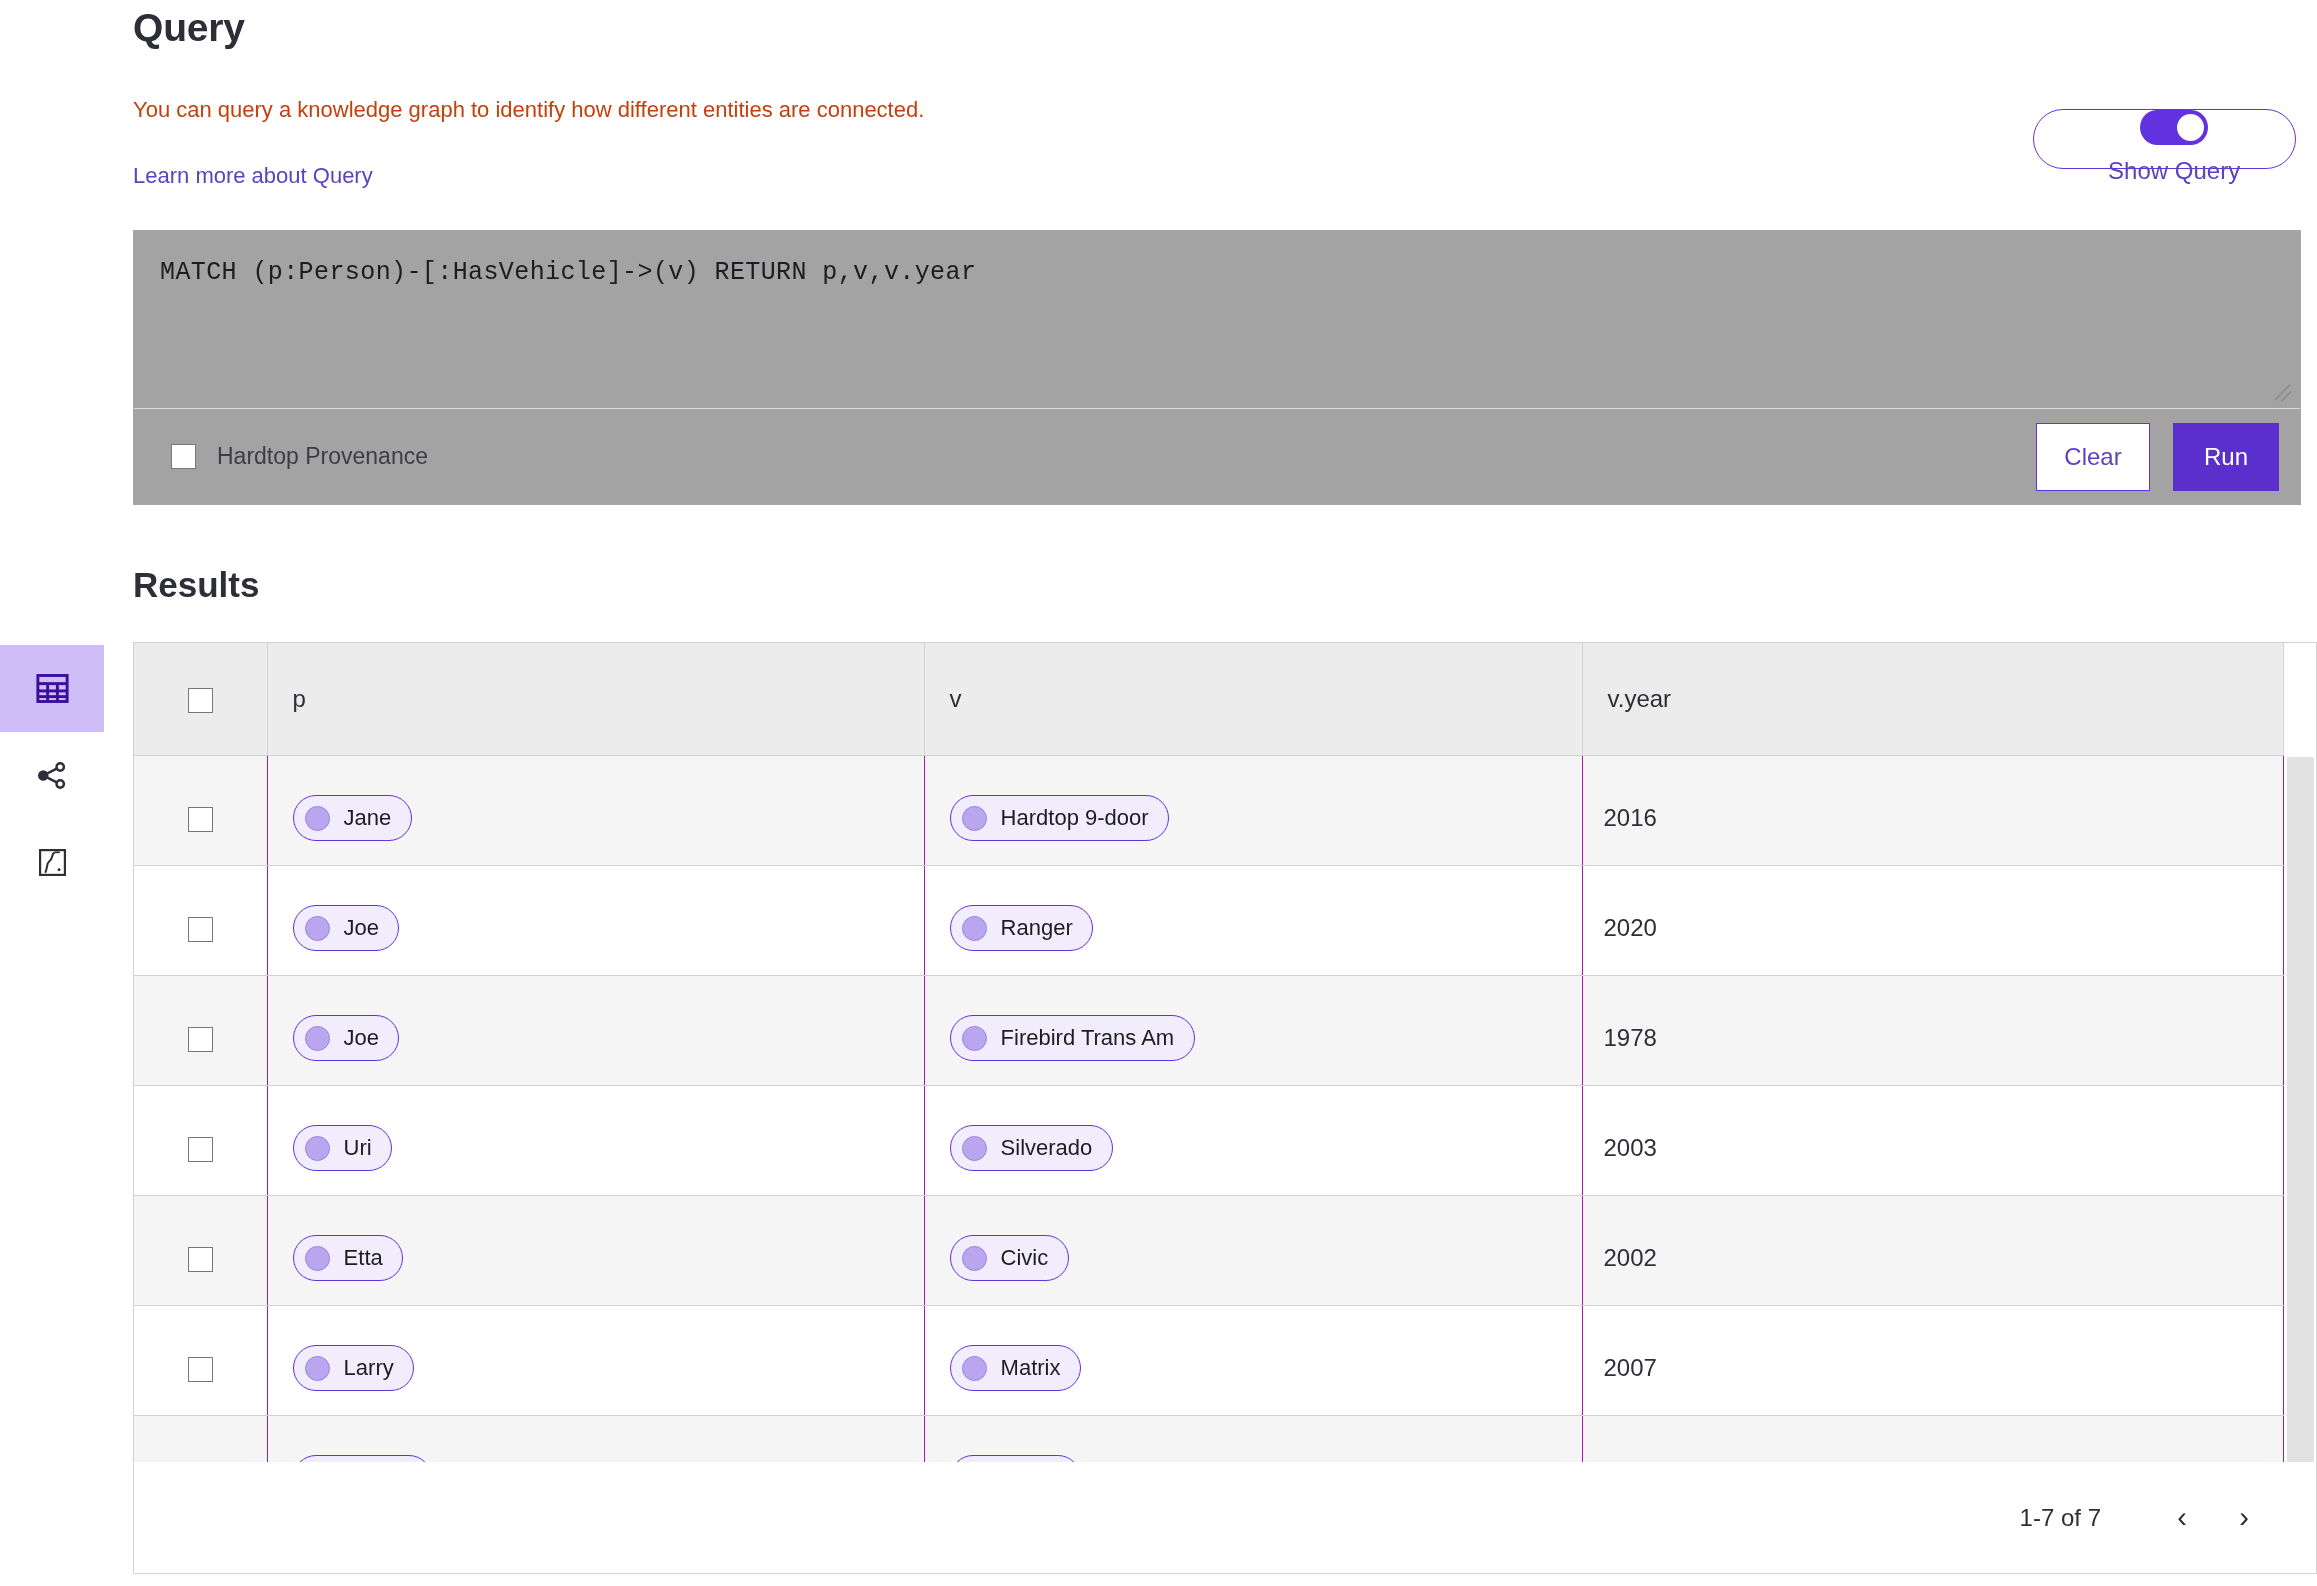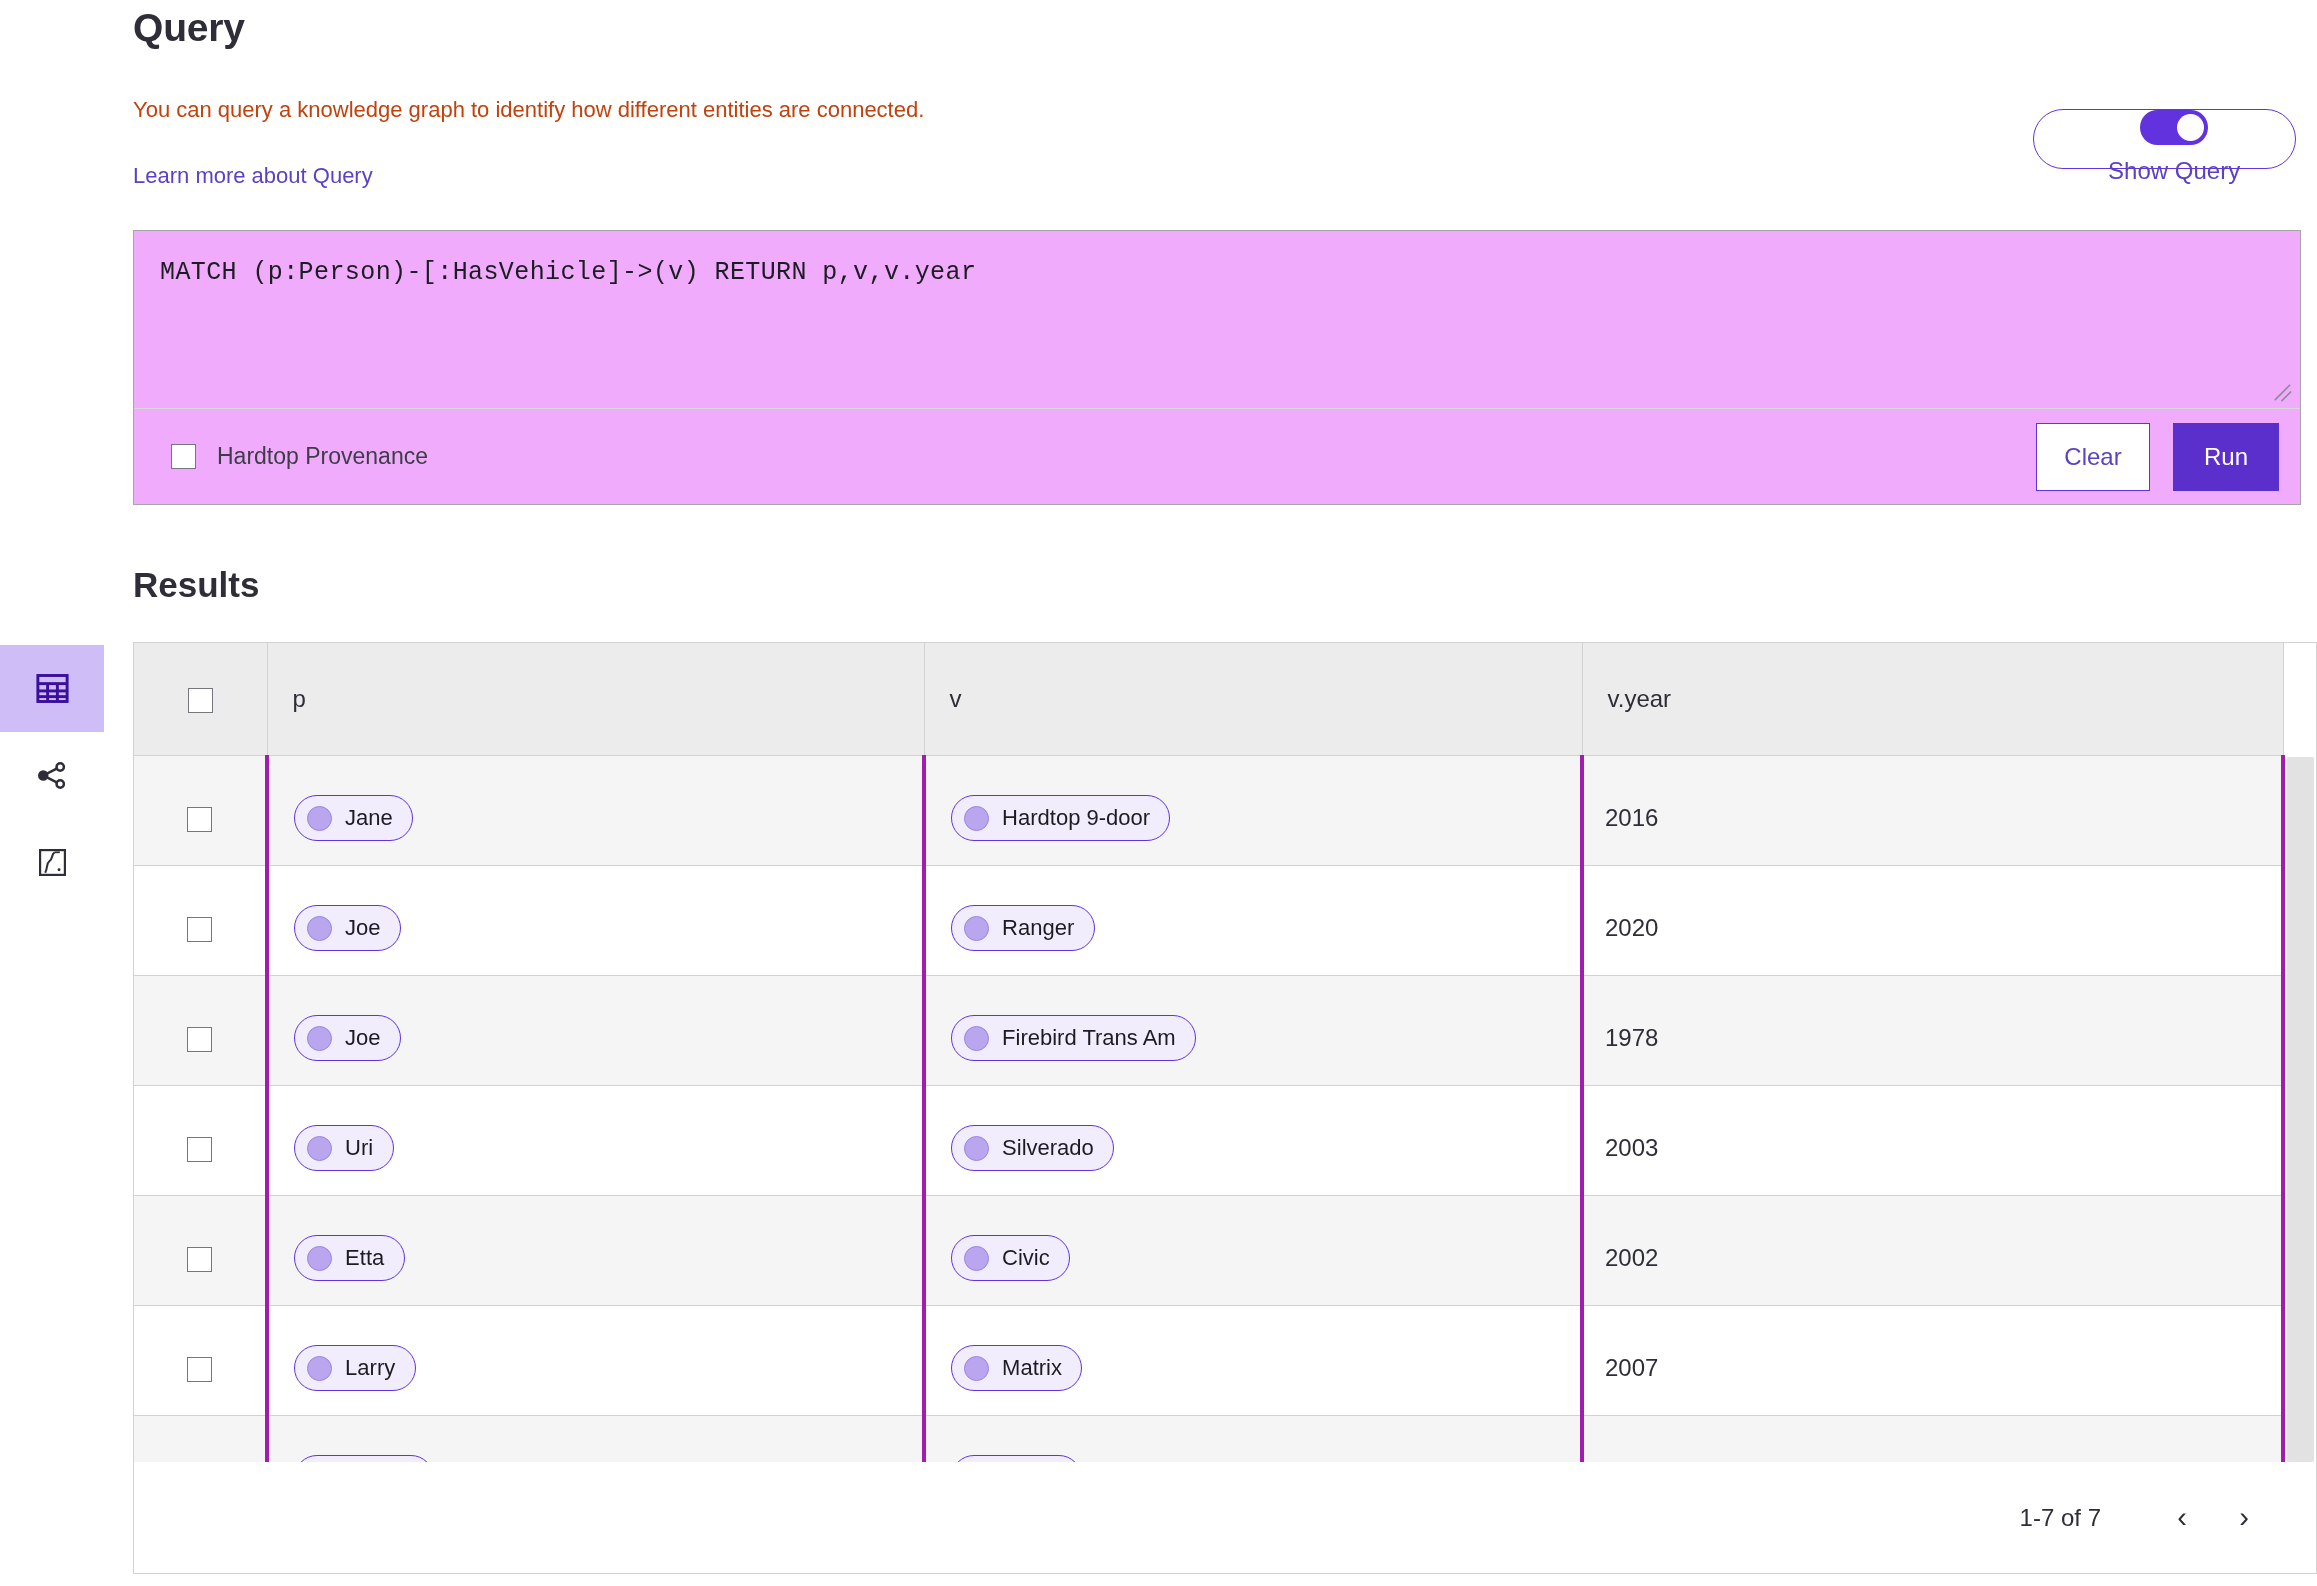--- a/index.html
+++ b/index.html
@@ -105,21 +105,21 @@
   }
 
   
   #query-box {
     position: absolute;
     left: 0;
     top: 230px;
     width: 2168px;
     height: 275px;
     border: 1px solid #a6a6a6;
-    background: #f0abfc;
+    background: #a3a3a3;
   }
   #query-textarea-wrap {
     position: relative;
     height: 178px;
     border-bottom: 1px solid #d8d8d8;
     overflow: hidden;
   }
   #query-textarea {
     position: absolute;
     left: 26px;
@@ -242,21 +242,21 @@
     padding: 0 0 0 25px;
     vertical-align: middle;
   }
   table.results th.check-col,
   table.results td.check-col {
     text-align: center;
     padding-left: 0;
   }
   table.results td {
     height: 110px;
-    border-right: 4px solid #a21caf;
+    border-right: 1px solid #a21caf;
     border-bottom: 1px solid #d2d2d2;
     padding: 16px 0 0 25px;
     vertical-align: middle;
     font-size: 24px;
     color: #2e2e38;
   }
   table.results tbody tr:nth-child(odd) td { background: #f5f5f5; }
   table.results tbody tr:nth-child(even) td { background: #ffffff; }
   table.results td.year-col { padding-left: 21px; }
 

